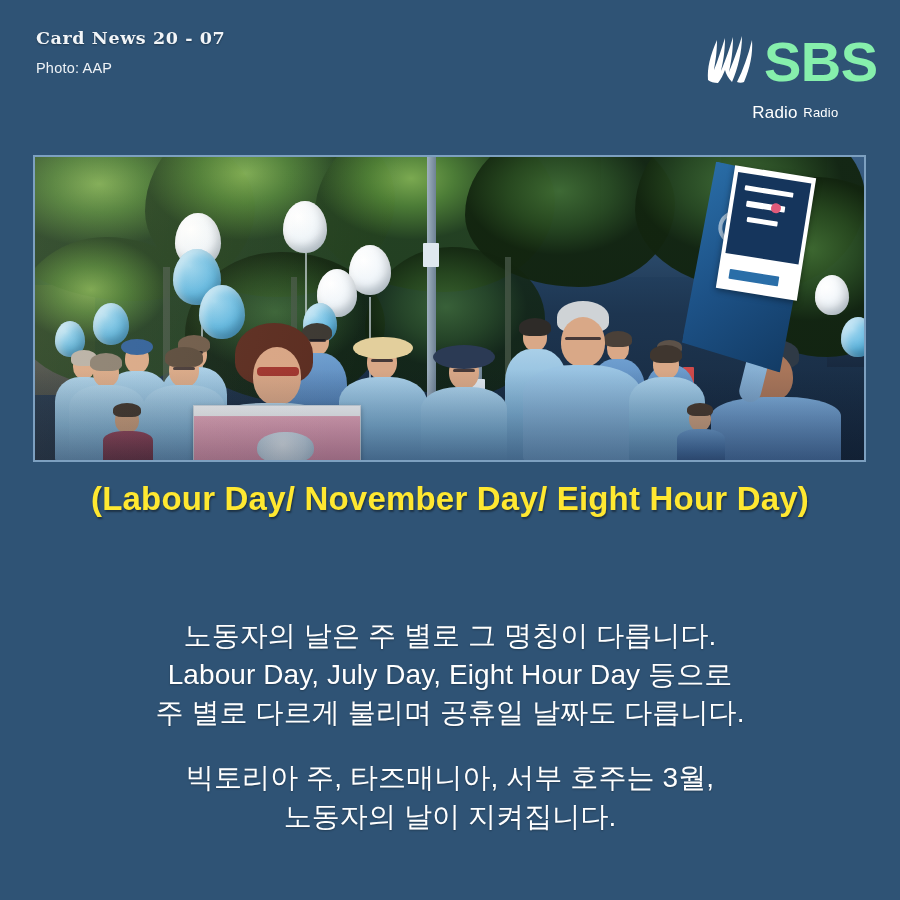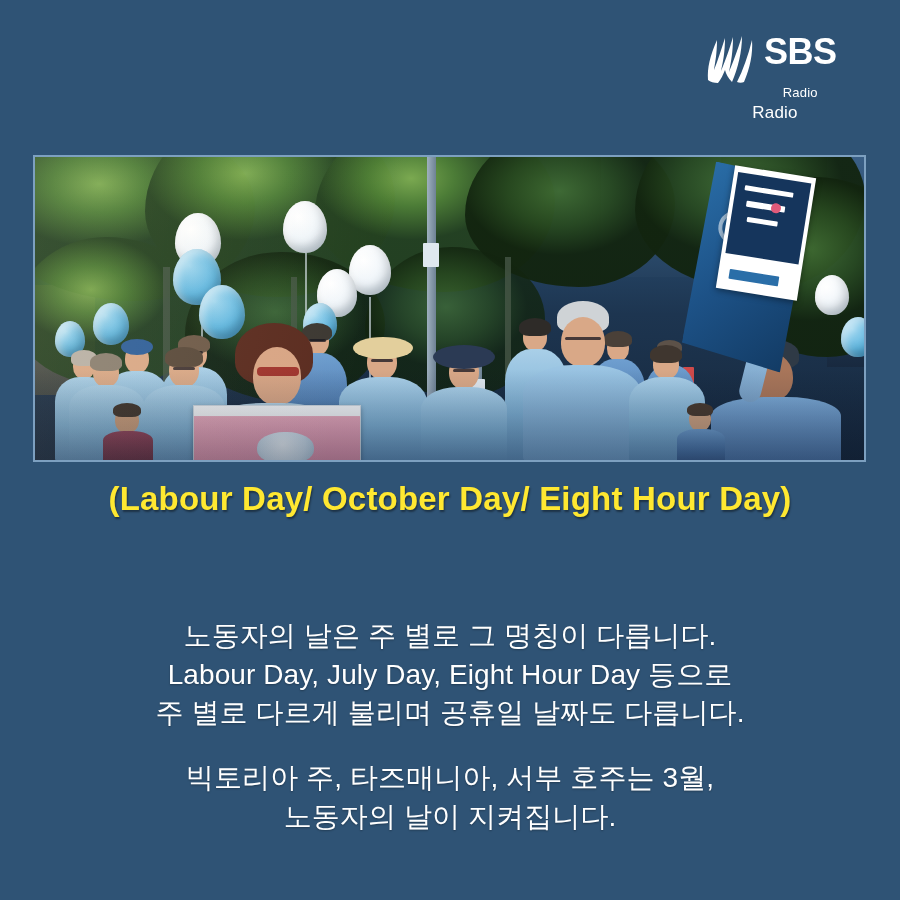--- a/index.html
+++ b/index.html
@@ -69,23 +69,23 @@
     margin-top: 2px;
   }
   #sbs-wordblock {
     text-align: left;
     line-height: 1;
     padding-top: 2px;
   }
   #sbs-word {
     font-family: "Liberation Sans", sans-serif;
     font-weight: bold;
-    font-size: 36px;
+    font-size: 56px;
     letter-spacing: -0.5px;
-    color: #ffffff;
+    color: #86efac;
     display: block;
   }
   #sbs-radio {
     font-family: "Liberation Sans", sans-serif;
     font-size: 13px;
     color: #ffffff;
     display: block;
     margin-top: 16px;
     letter-spacing: 0.2px;
     text-align: center;
@@ -308,20 +308,24 @@
     text-shadow: 0 1px 2px rgba(0,0,0,0.30);
   }
   #para-2 { margin-top: 26px; }
   .para .line { display: block; white-space: nowrap; }
 </style>
 </head>
 <body>
 
 <div id="card">
 
+  <div id="header-left">
+    <div id="card-news-label">Card News 20 - 07</div>
+    <div id="photo-credit">Photo: AAP</div>
+  </div>
 
   <div id="logo-block">
     <div id="logo-row">
       <svg id="sbs-flame" viewBox="0 0 56 50">
         <path d="M4 46 C3 34 6 22 13 6 C13 20 11 29 10 36 C14 26 17 16 21 4 C21 18 19 28 17 37 C21 27 25 17 29 3 C29 18 27 28 25 38 C29 28 33 18 38 2 C38 18 34 34 28 48 C24 44 22 40 21 36 C19 41 17 45 14 49 C10 49 6 48 4 46 Z" fill="#ffffff"></path>
         <path d="M33 48 C39 36 44 22 48 6 C49 20 46 34 40 48 C38 49 35 49 33 48 Z" fill="#ffffff"></path>
       </svg>
       <div id="sbs-wordblock">
         <span id="sbs-word">SBS</span>
         <span id="sbs-radio">Radio</span>
@@ -494,21 +498,21 @@
         <div class="ph-hair" style="left:10px; top:-4px; width:26px; height:13px; background:#4a3b30;"></div>
         <div class="ph-body dk" style="top:22px; height:36px;"></div>
       </div>
 
       <div class="ph-shadowband"></div>
       <div class="ph-lightband"></div>
     </div>
   </div>
 
   <div id="title-block">
-    <div id="title-en">(Labour Day/ October Day/ Eight Hour Day)</div>
+    <div id="title-en">(Labour Day/ November Day/ Eight Hour Day)</div>
   </div>
 
   <div id="body-block">
     <div class="para" id="para-1">
       <span class="line">노동자의 날은 주 별로 그 명칭이 다릅니다.</span>
       <span class="line">Labour Day, July Day, Eight Hour Day 등으로</span>
       <span class="line">주 별로 다르게 불리며 공휴일 날짜도 다릅니다.</span>
     </div>
     <div class="para" id="para-2">
       <span class="line">빅토리아 주, 타즈매니아, 서부 호주는 3월,</span>

